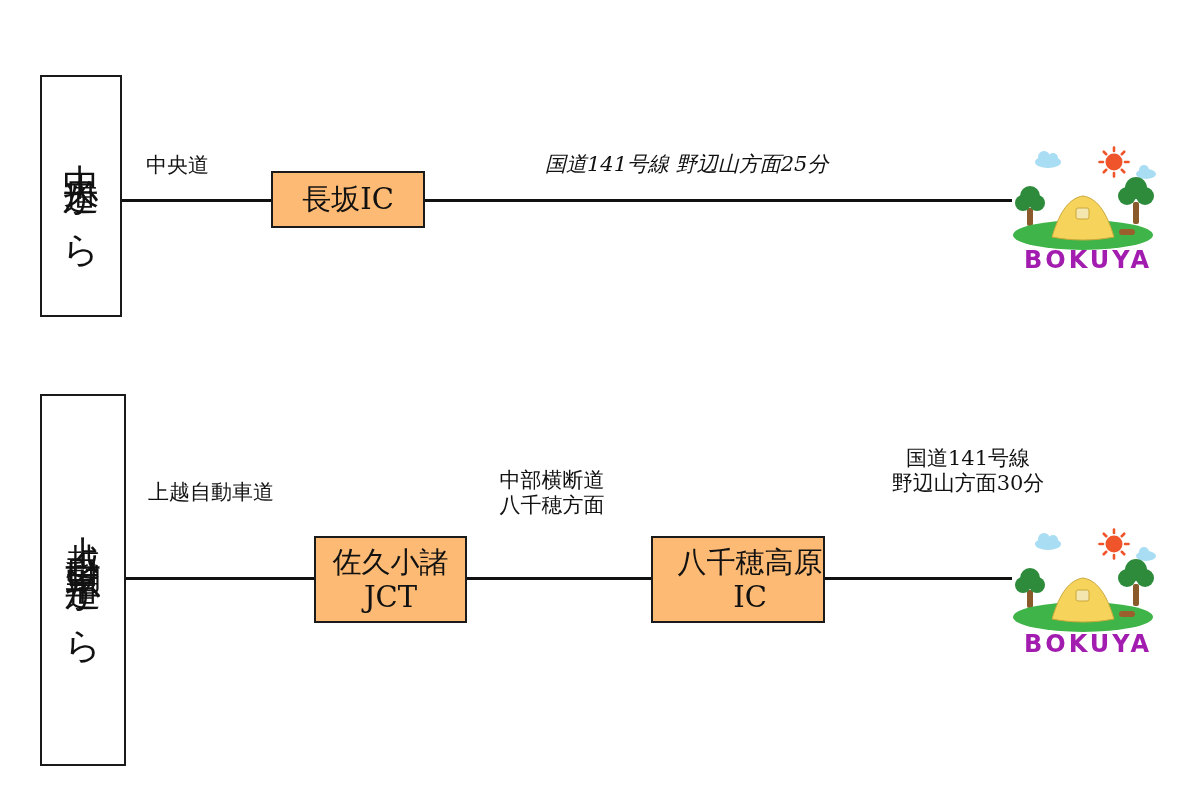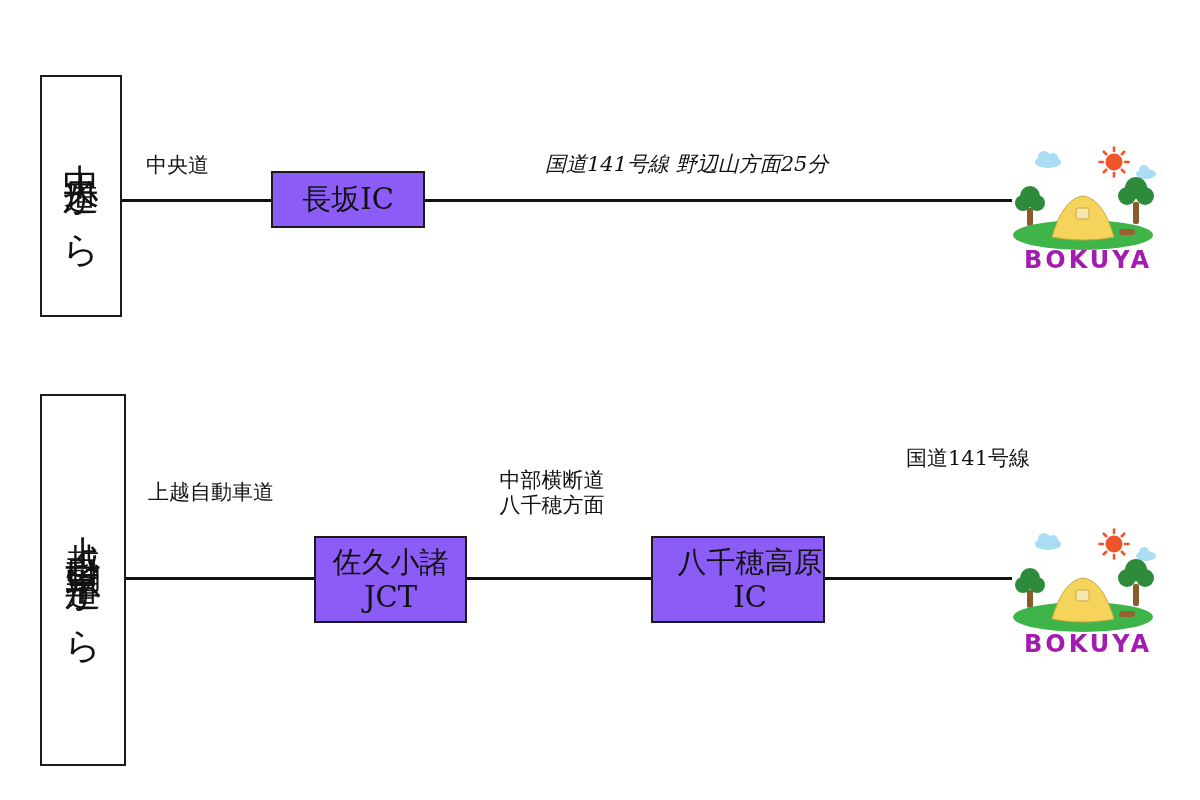--- a/index.html
+++ b/index.html
@@ -13,21 +13,21 @@
     display:flex; align-items:center; justify-content:center;
     writing-mode:vertical-rl; text-orientation:upright;
     font-size:36px; letter-spacing:8px; line-height:1;
   }
   .hline { position:absolute; height:3px; background:#111; }
   .road-label {
     position:absolute; font-size:21px; white-space:nowrap; line-height:1.2;
   }
   .road-label.center { text-align:center; }
   .node-box {
-    position:absolute; border:2px solid #1a1a1a; background:#8b5cf6;
+    position:absolute; border:2px solid #1a1a1a; background:#fdba74;
     display:flex; flex-direction:column; align-items:center; justify-content:center;
     font-size:29px; text-align:center; line-height:1.2;
   }
   .camp { position:absolute; }
   .bokuya {
     position:absolute; width:118px; text-align:center;
     font-family:"DejaVu Sans","Liberation Sans",sans-serif;
     font-weight:bold; font-size:24px; letter-spacing:3px; color:#a21caf;
   }
 </style>
@@ -120,20 +120,21 @@
       <div>八千穂方面</div>
     </div>
 
     <div class="node-box" style="left:651px; top:536px; width:174px; height:87px;padding-left:24px;">
       <span>八千穂高原</span>
       <span>IC</span>
     </div>
 
     <div class="road-label center" style="left:852px; top:446px; width:232px;">
       <div>国道141号線</div>
+      <div>野辺山方面30分</div>
     </div>
 
     <svg class="camp" style="left:1008px; top:528px;" width="150" height="105" viewBox="0 0 150 105">
       <g fill="#a9ddf3">
         <ellipse cx="40" cy="16" rx="13" ry="6"></ellipse>
         <circle cx="36" cy="11" r="6"></circle>
         <circle cx="45" cy="12" r="5"></circle>
         <ellipse cx="138" cy="28" rx="10" ry="5"></ellipse>
         <circle cx="136" cy="24" r="5"></circle>
       </g>

